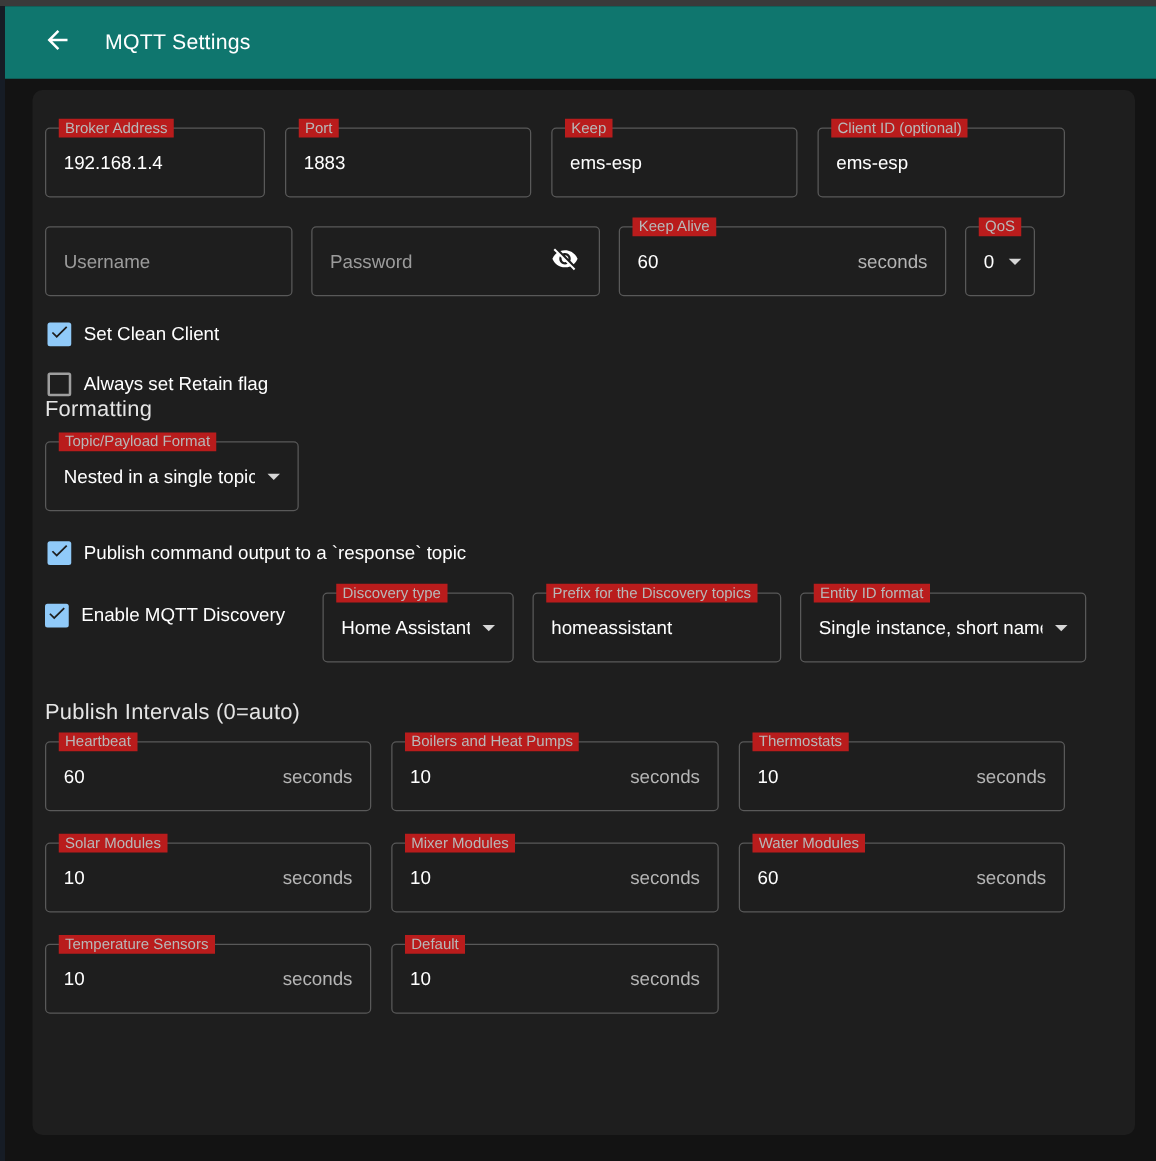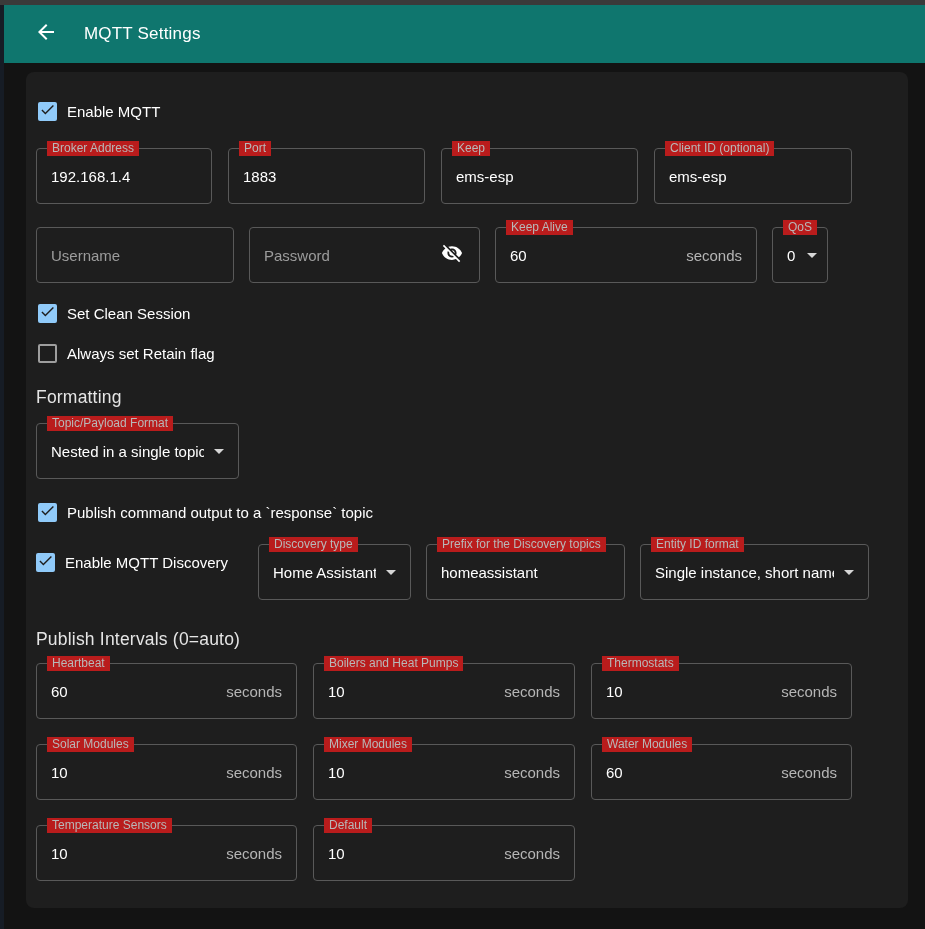--- a/index.html
+++ b/index.html
@@ -94,21 +94,21 @@
   .row1 .f1 { width: 176px; }
   .row1 .f2 { width: 197px; }
   .row1 .f3 { width: 197px; }
   .row1 .f4 { width: 198px; }
   .row2 { gap: 15px; margin-bottom: 21px; }
   .row2 .f1 { width: 198px; }
   .row2 .f2 { width: 231px; }
   .row2 .f3 { width: 262px; }
   .row2 .f4 { width: 56px; padding: 0 10px 0 14px; }
   .clean-row { margin-left: 2px; margin-bottom: 21px; }
-  .retain-row { margin-left: 2px; margin-bottom: 24px; }
+  .retain-row { margin-left: 2px; }
 
   .section-heading { font-size: 17.5px; font-weight: 400; color: #e5e5e5; letter-spacing: .2px; }
   .heading-formatting { margin-bottom: 15px; }
   .topic-select { width: 203px; margin-bottom: 24px; }
   .response-row { margin-left: 2px; margin-bottom: 22px; }
 
   .discovery-row { display: flex; align-items: flex-start; }
   .discovery-cb { width: 222px; margin-top: 9px; flex: 0 0 auto; }
   .discovery-fields { display: flex; gap: 15px; }
   .disc-type { width: 153px; }
@@ -135,30 +135,20 @@
       <svg width="24" height="24" viewBox="0 0 24 24" fill="#ffffff">
           <path d="M20 11H7.83l5.59-5.59L12 4l-8 8 8 8 1.41-1.41L7.83 13H20v-2z"></path>
         </svg>
     </span>
   </div>
   <h1 class="app-title">MQTT Settings</h1>
 </header>
 
 <main class="card">
 
-  <div class="cb-row enable-row">
-    <span class="cb checked">
-      <span>
-        <svg viewBox="0 0 24 24" fill="#1e1e1e">
-            <path d="M9 16.17L4.83 12l-1.42 1.41L9 19 21 7l-1.41-1.41z"></path>
-          </svg>
-      </span>
-    </span>
-    <span class="cb-label">Enable MQTT</span>
-  </div>
 
   <div class="frow row1">
     <div class="field f1">
       <span class="notch-label">Broker Address</span>
       <span class="value">192.168.1.4</span>
     </div>
     <div class="field f2">
       <span class="notch-label">Port</span>
       <span class="value">1883</span>
     </div>
@@ -199,21 +189,21 @@
   </div>
 
   <div class="cb-row clean-row">
     <span class="cb checked">
       <span>
         <svg viewBox="0 0 24 24" fill="#1e1e1e">
             <path d="M9 16.17L4.83 12l-1.42 1.41L9 19 21 7l-1.41-1.41z"></path>
           </svg>
       </span>
     </span>
-    <span class="cb-label">Set Clean Session</span>
+    <span class="cb-label">Set Clean Client</span>
   </div>
   <div class="cb-row retain-row">
     <span class="cb unchecked"></span>
     <span class="cb-label">Always set Retain flag</span>
   </div>
 
   <h2 class="section-heading heading-formatting">Formatting</h2>
 
   <div class="field select topic-select">
     <span class="notch-label">Topic/Payload Format</span>

